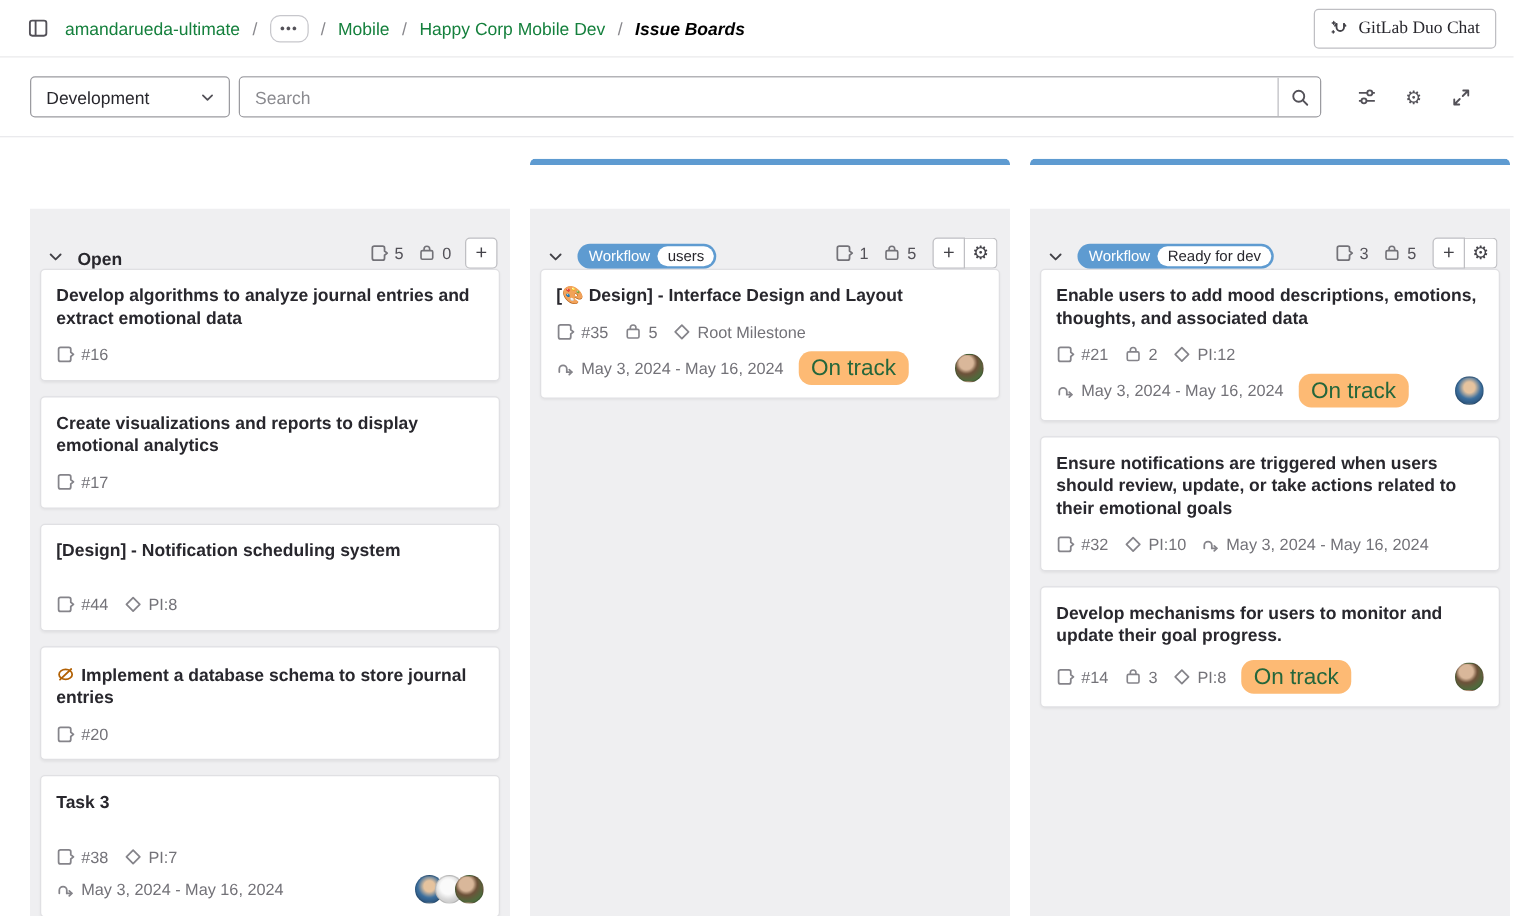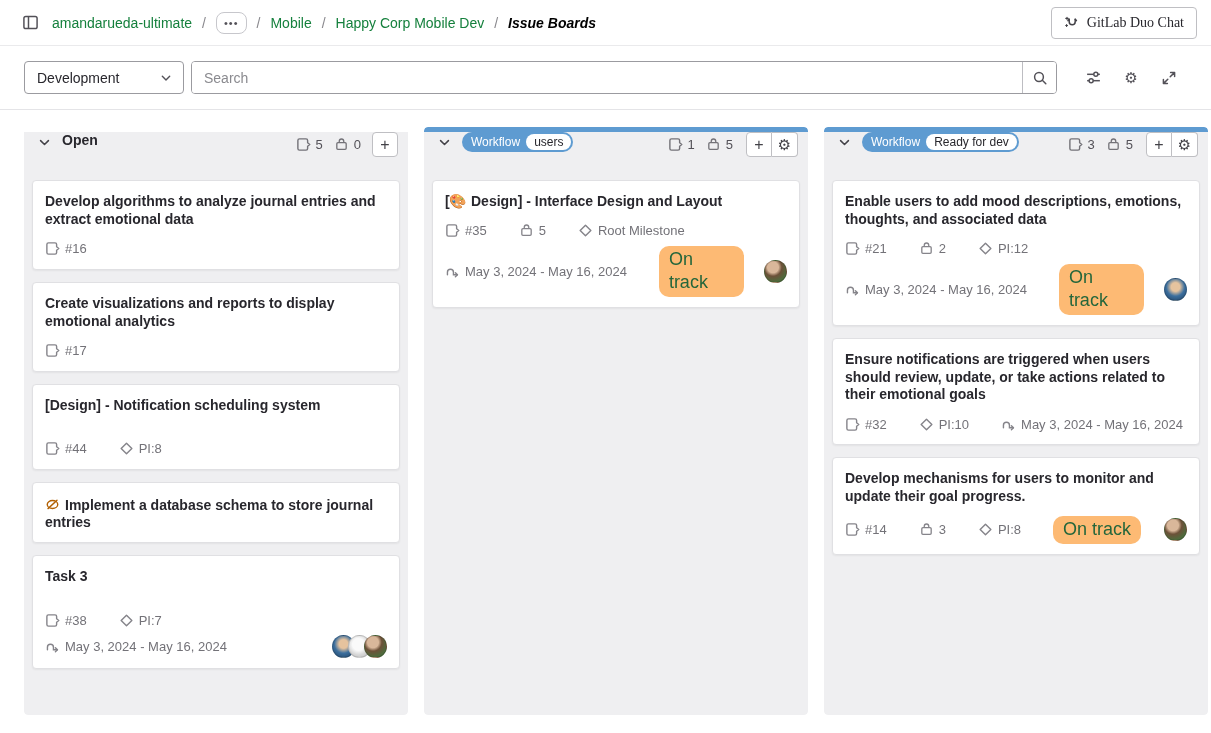--- a/index.html
+++ b/index.html
@@ -36,21 +36,21 @@
     align-items:center; justify-content:center; color:#535158; cursor:pointer; }
   .iconbar-btn { width:28px; height:28px; border:none; background:none; display:flex; align-items:center;
     justify-content:center; color:#535158; margin-left:10px; cursor:pointer; border-radius:4px; font-size:16px; }
 
   
   .board { display:flex; gap:16px; padding:17px 24px 0; background:#fff; }
   .column { width:384px; flex:none; border-radius:4px; overflow:hidden; }
   .col-accent { height:5px; border-radius:4px 4px 0 0; }
   .col-body { background:#efeff1; height:583px; padding:0 8px 8px; border-radius:0 0 4px 4px; }
   .col-accent.none { background:transparent; }
-  .col-head { height:48px; display:flex; align-items:flex-start; gap:8px; padding:0 2px; }
+  .col-head { height:48px; display:flex; align-items:flex-end; gap:8px; padding:0 2px;margin-top:35px; }
   .col-chev { width:20px; height:20px; border:none; background:none; color:#434248; display:flex;
     align-items:center; justify-content:center; cursor:pointer; flex:none; }
   .col-title { font-size:14px; font-weight:700; color:#28272d; }
   .col-stats { margin-left:auto; display:flex; align-items:center; gap:5px; color:#535158; font-size:13px; }
   .col-stats .ic { color:#737278; }
   .stat-num { margin-right:6px; }
   .sq-btn { width:26px; height:25px; border:1px solid #bfbfc3; background:#fff; border-radius:4px;
     display:flex; align-items:center; justify-content:center; font-size:16px; color:#434248;
     cursor:pointer; font-family:inherit; line-height:1; }
   .btn-group { display:flex; margin-left:2px; }
@@ -64,21 +64,21 @@
   .scoped-label .scope { color:#fff; padding:0 6px 0 9px; font-weight:400; }
   .scoped-label .value { background:#fff; color:#28272d; border-radius:9px; padding:0 8px; height:16px;
     display:flex; align-items:center; margin:2px 2px 2px 0; }
 
   
   .cards { display:flex; flex-direction:column; gap:12px; }
   .card { background:#fff; border:1px solid #e0e0e3; border-radius:4px; padding:12px 12px 10px;
     box-shadow:0 1px 2px rgba(31,30,36,.06); cursor:pointer; }
   .card-title { font-size:14px; font-weight:700; line-height:1.28; color:#28272d; cursor:pointer; }
   .card-title .conf { color:#b26104; margin-right:5px; position:relative; top:2px; }
-  .meta { display:flex; align-items:center; font-size:13px; color:#737278; margin-top:10px; min-height:20px;gap:20px; }
+  .meta { display:flex; align-items:center; font-size:13px; color:#737278; margin-top:10px; min-height:20px; }
   .meta.gap-lg { margin-top:24px; }
   .meta.row2 { margin-top:5px; }
   .m-item { display:flex; align-items:center; gap:5px; margin-right:12px; white-space:nowrap; }
   .m-item .ic { color:#85848a; }
   .badge-ontrack { background:#fdba74; color:#24663b; font-size:18px; font-weight:400; border-radius:10px;
     padding:2px 10px; line-height:1.3; }
   .avatars { margin-left:auto; display:flex; }
   .avatar { width:23px; height:23px; border-radius:50%; border:1px solid rgba(0,0,0,.12); flex:none;
     cursor:pointer; background:#ccc; }
   .avatar + .avatar { margin-left:-7px; }
@@ -288,20 +288,30 @@
               </span>
           </div>
         </article>
 
         <article class="card">
           <div class="card-title"><span class="conf ic">
                 <svg width="15" height="15">
                   <use href="#i-eyeslash"></use>
                 </svg>
               </span><span>Implement a database schema to store journal entries</span></div>
+          <div class="meta">
+            <span class="m-item">
+                <span class="ic">
+                  <svg width="15" height="15">
+                    <use href="#i-issue"></use>
+                  </svg>
+                </span>
+                <span>#20</span>
+              </span>
+          </div>
         </article>
 
         <article class="card">
           <div class="card-title">Task 3</div>
           <div class="meta gap-lg">
             <span class="m-item">
                 <span class="ic">
                   <svg width="15" height="15">
                     <use href="#i-issue"></use>
                   </svg>

